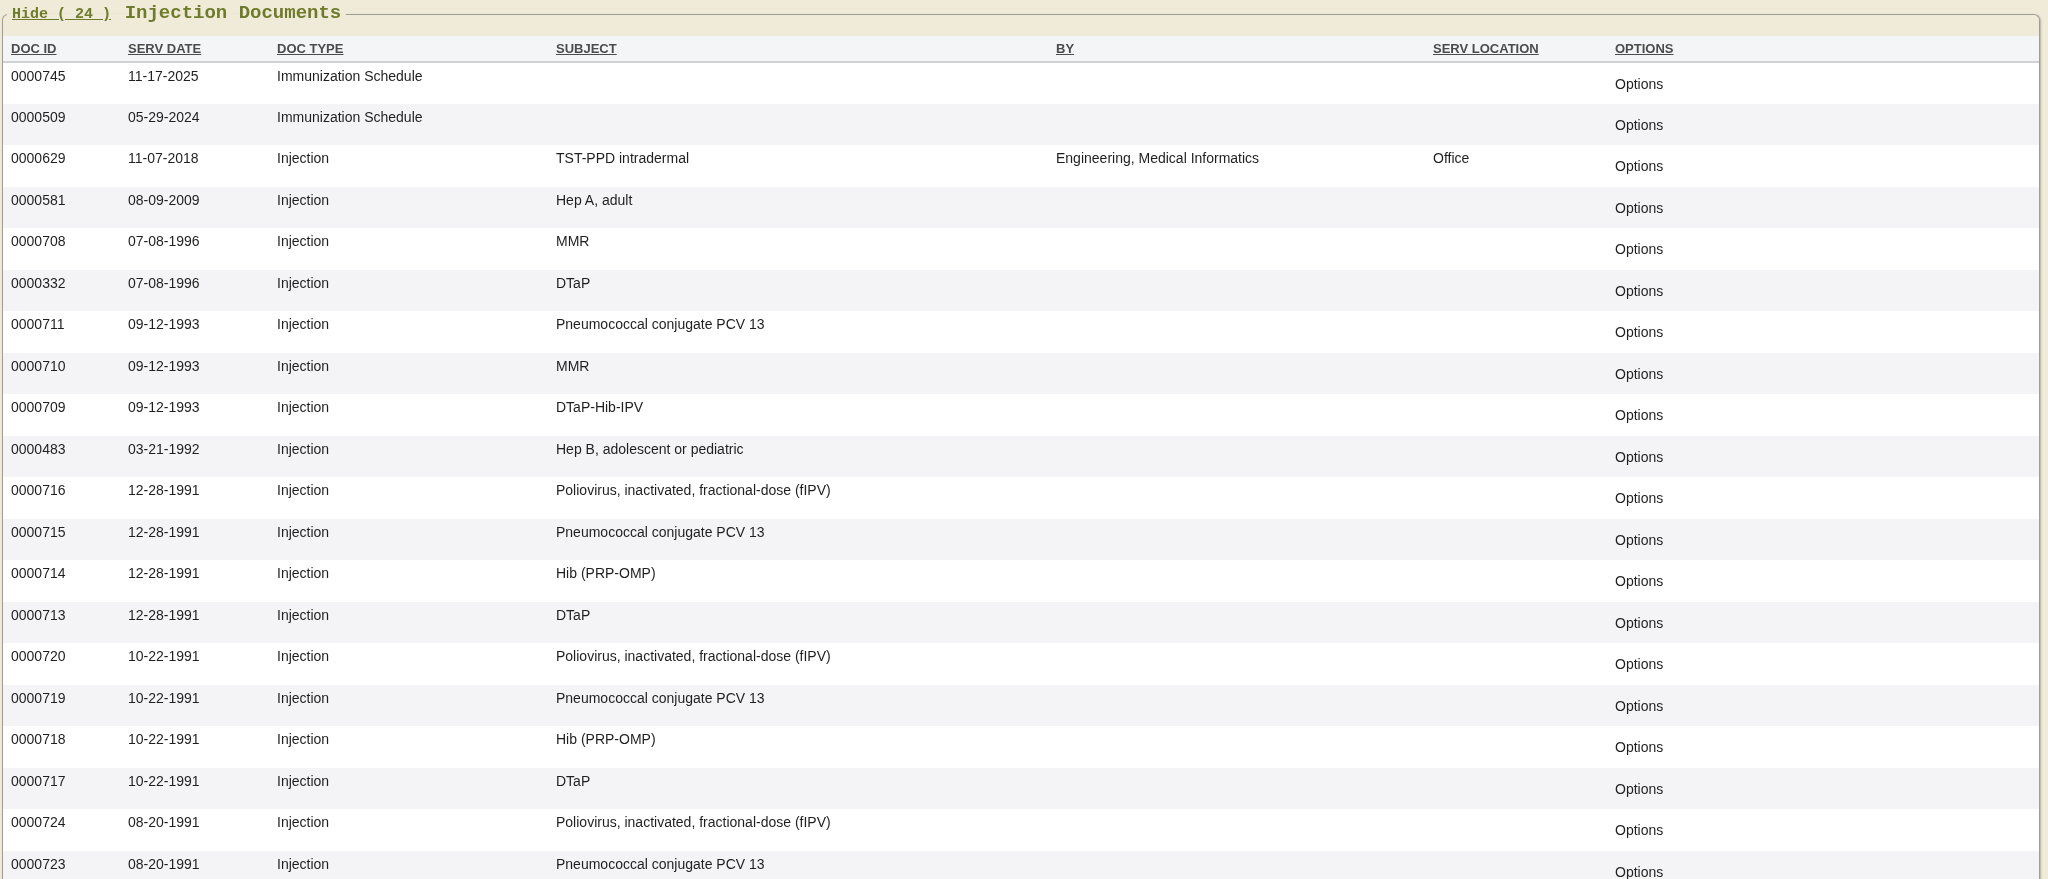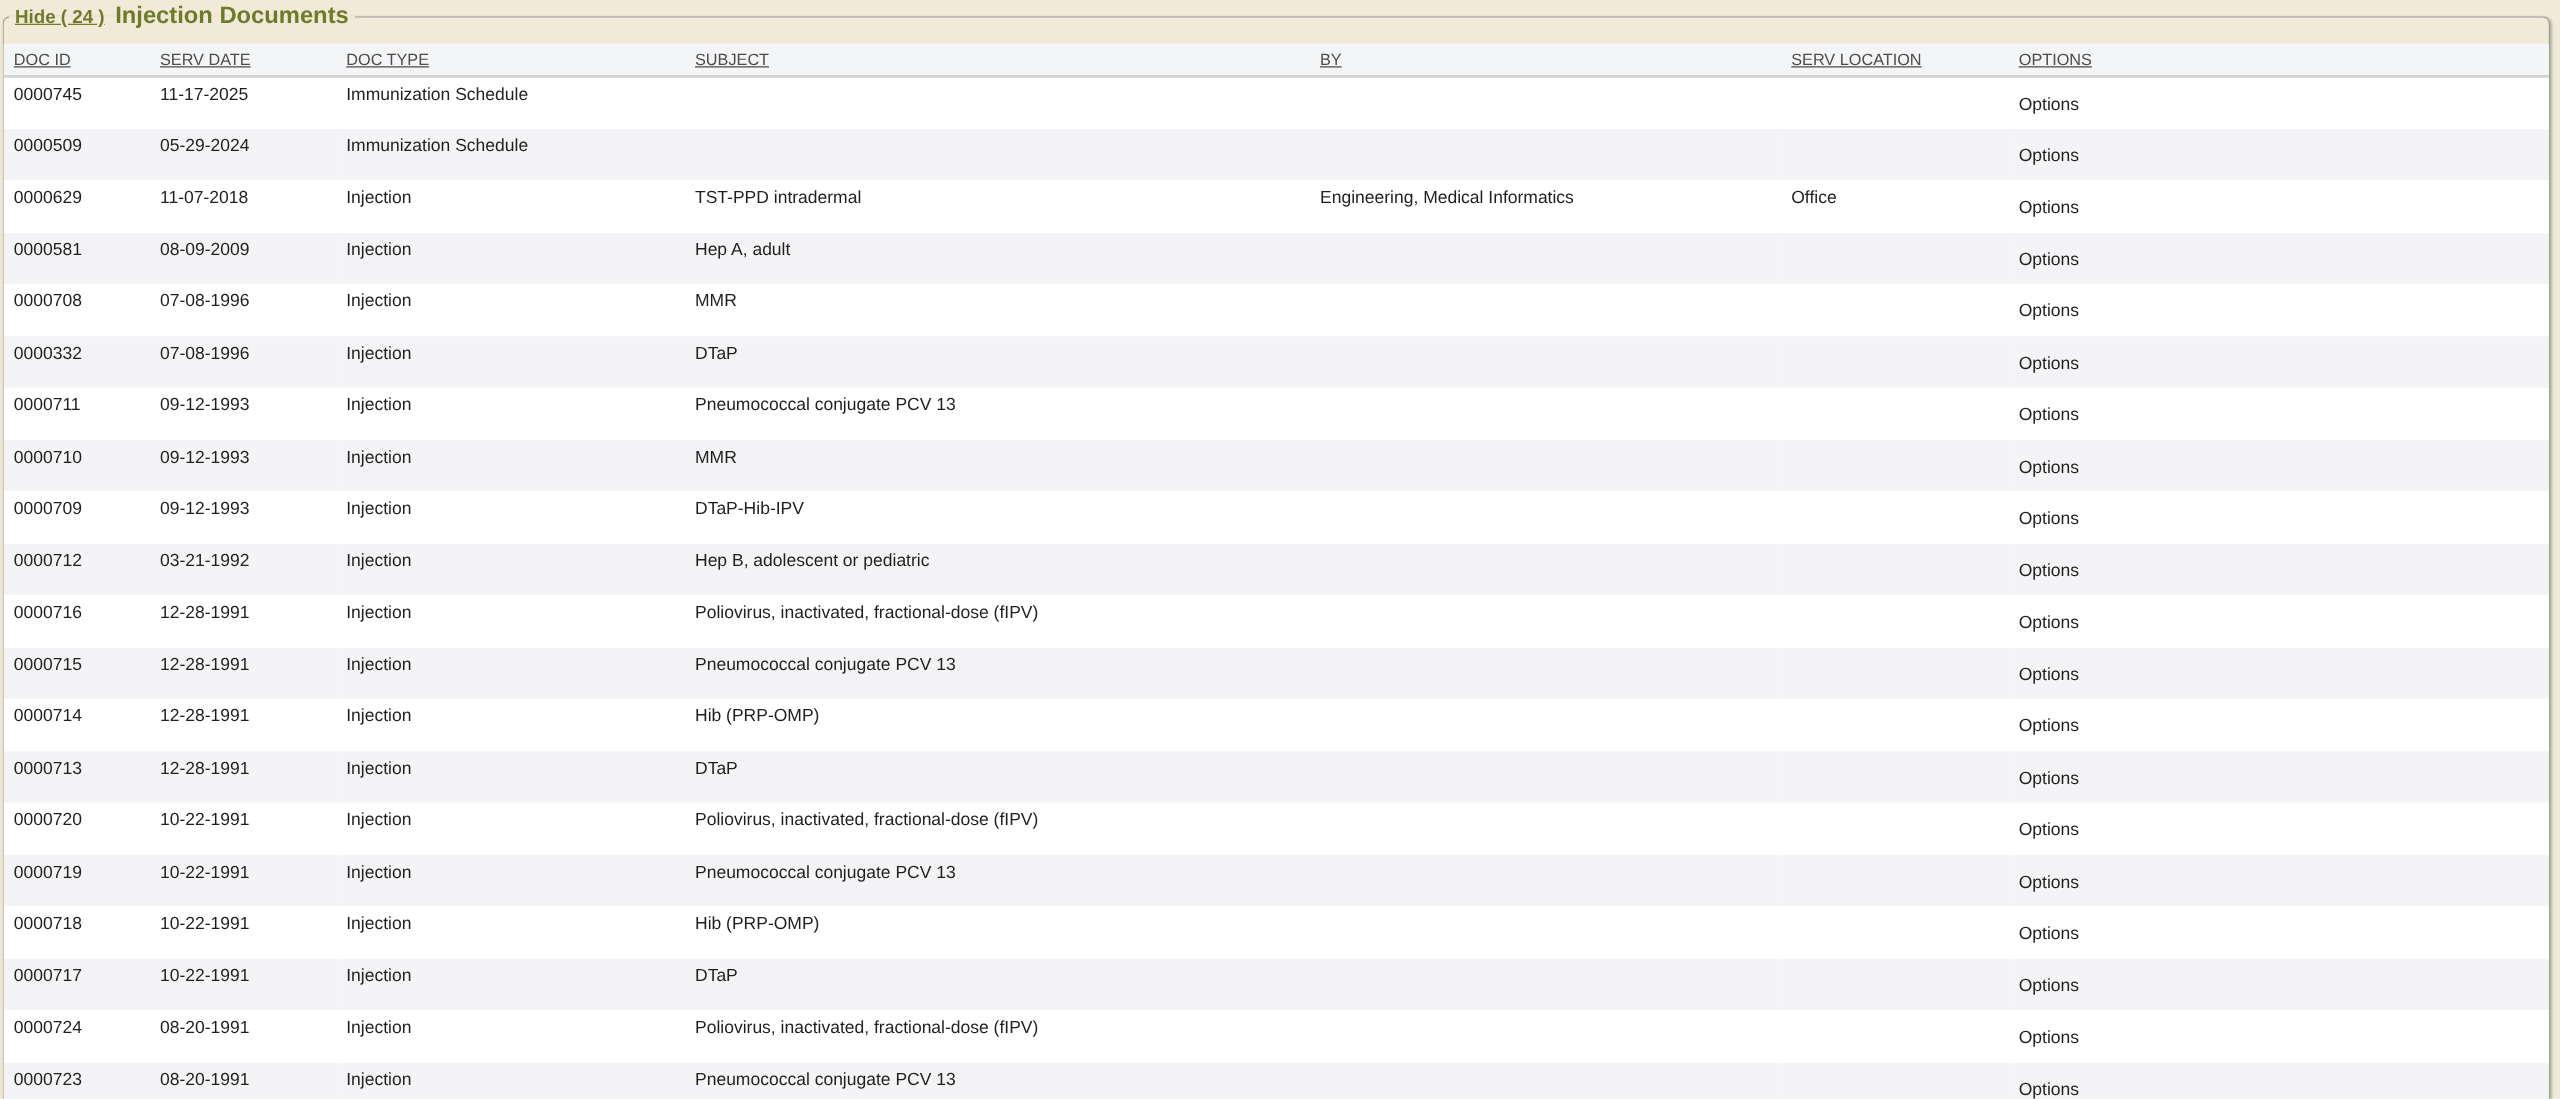--- a/index.html
+++ b/index.html
@@ -22,38 +22,38 @@
   fieldset.panel{
     position:absolute; top:2px; left:2px; width:2038px; height:895px;
     margin:0; padding:10px 0 0 0;
     border:1px solid var(--panel-border); border-bottom:none;
     border-radius:6px 6px 0 0;
     box-shadow:1px 1px 2px rgba(110,105,90,0.45);
     background:transparent;
   }
   legend.panel-legend{
     margin-left:4px; padding:0 5px;
-    white-space:nowrap; line-height:22px;
+    white-space:nowrap; line-height:22px;font-family:Liberation Mono, monospace;
   }
   a.hide-link{
     color:var(--olive); font-weight:bold; font-size:15px;
     text-decoration:underline; cursor:pointer;
   }
   span.panel-title{
     color:var(--olive); font-weight:bold; font-size:19px;
     margin-left:4px;
   }
   .table-wrap{ background:#ffffff; width:100%; }
   table.doc-table{
     width:100%; border-collapse:collapse; table-layout:fixed;
   }
   table.doc-table th{
     background:var(--header-bg);
     border-bottom:2px solid var(--header-border);
-    text-align:left; font-weight:normal; font-size:13px;
+    text-align:left; font-weight:bold; font-size:13px;
     height:26px; padding:4px 8px 5px 8px; vertical-align:middle;
     white-space:nowrap; overflow:hidden;
   }
   table.doc-table th a{
     color:var(--header-text); text-decoration:underline; cursor:pointer;
   }
   table.doc-table td{
     height:41.5px; vertical-align:top;
     padding:5px 8px 0 8px;
     font-size:14px; color:var(--cell-text);
@@ -186,21 +186,21 @@
           <tr>
             <td>0000709</td>
             <td>09-12-1993</td>
             <td>Injection</td>
             <td>DTaP-Hib-IPV</td>
             <td></td>
             <td></td>
             <td class="options">Options</td>
           </tr>
           <tr>
-            <td>0000712</td>
+            <td>0000483</td>
             <td>03-21-1992</td>
             <td>Injection</td>
             <td>Hep B, adolescent or pediatric</td>
             <td></td>
             <td></td>
             <td class="options">Options</td>
           </tr>
           <tr>
             <td>0000716</td>
             <td>12-28-1991</td>

